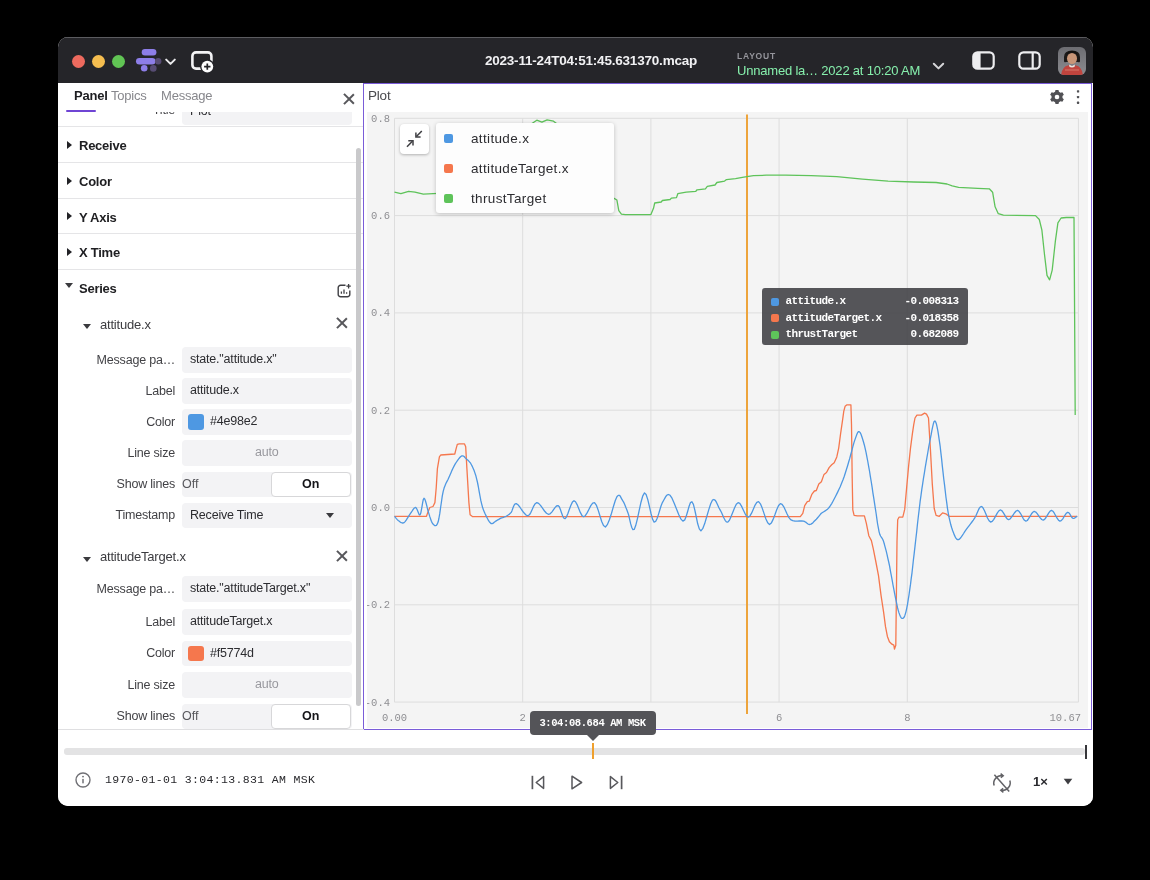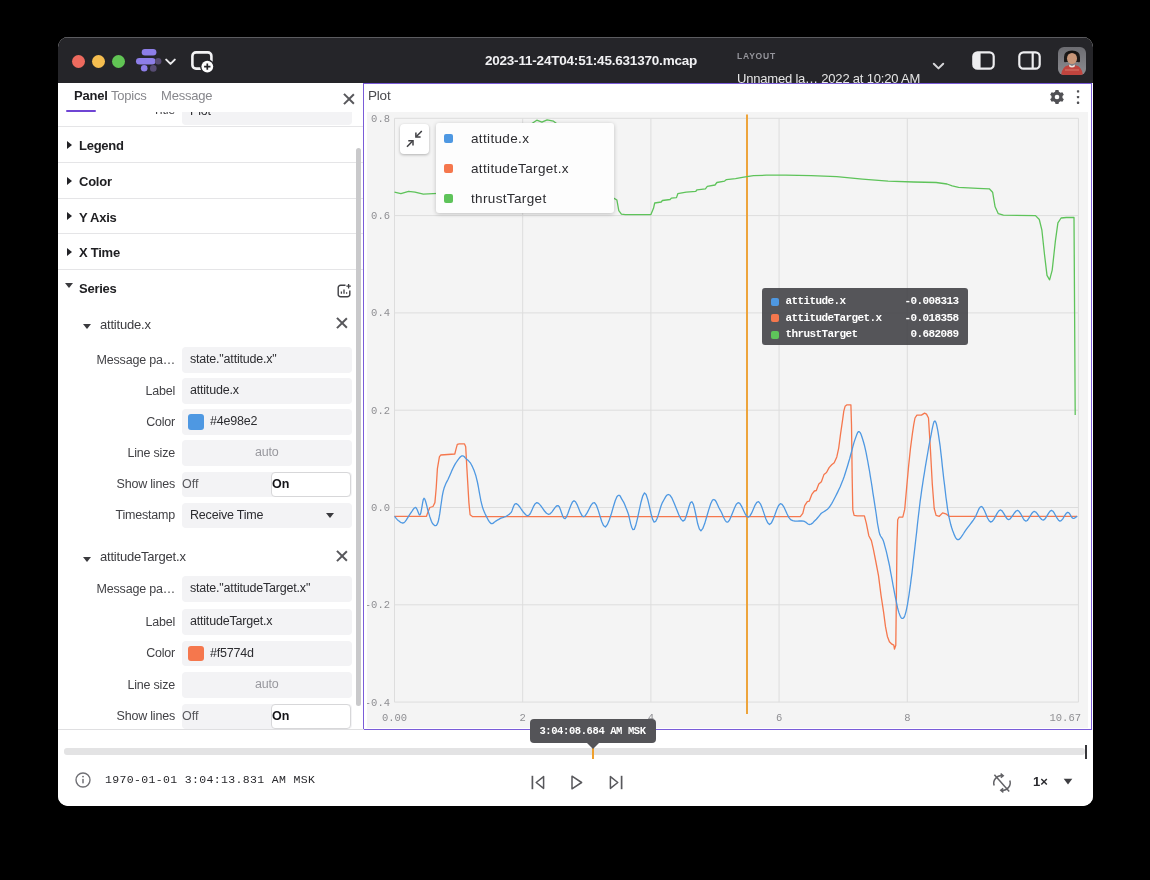--- a/index.html
+++ b/index.html
@@ -10,21 +10,21 @@
     background:#fff; border-radius:10px; overflow:hidden; }
   
   #titlebar { position:absolute; left:0; top:0; width:1035px; height:46px;
     background:#252529; border-top:1px solid #5c5c60; }
   .light { position:absolute; top:17px; width:13px; height:13px; border-radius:50%; }
   #title-main { position:absolute; top:0; left:323px; width:420px; height:46px;
     line-height:46px; text-align:center; color:#f1f1f3; font-size:13.5px; font-weight:700;
     letter-spacing:-0.2px; white-space:nowrap; }
   #layout-block { position:absolute; left:679px; top:12.5px; }
   #layout-label { color:#96969c; font-size:8.5px; font-weight:700; letter-spacing:0.8px; }
-  #layout-name { color:#e5e5e5; font-size:13px; letter-spacing:-0.2px; margin-top:10px; white-space:nowrap;text-align:center; }
+  #layout-name { color:#86efac; font-size:13px; letter-spacing:-0.2px; margin-top:2px; white-space:nowrap;text-align:center; }
   
   #mainrow { position:absolute; left:0; top:46px; width:1035px; height:646px; background:#fff; }
   
   #sidebar { position:absolute; left:0; top:0; width:304.5px; height:646px; background:#fff; border-right:1px solid #dcdcde; }
   #tabbar { position:absolute; left:0; top:0; width:305px; height:29px; background:#fff; }
   .tab { position:absolute; top:0; height:29px; line-height:26px; font-size:13px; letter-spacing:-0.2px; }
   #tab-underline { position:absolute; left:8px; top:26.5px; height:2px; background:#6f45d4; border-radius:2px; }
   #sb-scroll { position:absolute; left:0; top:29px; width:305px; height:616.5px; overflow:hidden; background:#fff; }
   .seprow { position:absolute; left:0; width:305px; border-top:1px solid #e5e5e7; }
   .sechead { position:absolute; left:21px; font-size:13px; font-weight:700; letter-spacing:-0.25px; color:#202023; }
@@ -35,21 +35,21 @@
      font-size:12.5px; color:#2c2c30; line-height:25.5px; padding-left:8px; letter-spacing:-0.2px; white-space:nowrap; overflow:hidden;}
   .fbox.center { text-align:center; color:#98989e; padding-left:0; }
   .swatch { position:absolute; left:6px; top:5px; width:15.5px; height:15.5px; border-radius:3px; }
   .xbtn { position:absolute; width:14px; height:14px; }
   .xbtn:before, .xbtn:after { content:""; position:absolute; left:6.4px; top:0; width:1.5px; height:14px; background:#57575b; }
   .xbtn:before { transform:rotate(45deg);} .xbtn:after { transform:rotate(-45deg);}
   
   .toggle { position:absolute; left:124px; width:169.5px; height:25.5px; background:#f3f3f5; border-radius:4px; }
   .toggle .off { position:absolute; left:0; width:85px; line-height:25.5px; font-size:12.5px; color:#58585c; }
   .toggle .on { position:absolute; left:89px; top:0.5px; width:79.5px; height:24.5px; background:#fff;
-     border:1px solid #d7d7d9; border-radius:4px; line-height:23px; font-size:12.5px; font-weight:700; color:#151519; }
+     border:1px solid #d7d7d9; border-radius:4px; text-align:center; line-height:23px; font-size:12.5px; font-weight:700; color:#151519; }
   #sb-scrollbar { position:absolute; left:297.5px; top:65px; width:5px; height:558px; background:#c9c9cb; border-radius:3px; }
   
   #panel { position:absolute; left:304.5px; top:0; width:729px; height:646.5px; background:#fff;
     border:1.5px solid #7a5cd8; }
   #panel-title { position:absolute; left:4.5px; top:4px; font-size:13.5px; color:#4a4a4e; letter-spacing:-0.2px; }
   
   #collapse-btn { position:absolute; left:36px; top:39.5px; width:29px; height:30px; background:#fff; border-radius:4px;
      box-shadow:0 1px 3px rgba(0,0,0,0.28); }
   #legendbox { position:absolute; left:72px; top:39px; width:178px; height:89.5px; background:#fdfdfd;
      border-radius:3px; box-shadow:0 1px 4px rgba(0,0,0,0.22); }
@@ -66,21 +66,21 @@
   
   #playbar { position:absolute; left:0; top:692.5px; width:1035px; height:76.5px; background:#fff; }
   #track { position:absolute; left:6px; top:18.5px; width:1021px; height:6.5px; background:#e3e3e4; border-radius:3px; }
   #trackend { position:absolute; left:1026.5px; top:15px; width:2.5px; height:14.5px; background:#37373b; }
   #scrubline { position:absolute; left:533.5px; top:13.5px; width:2.6px; height:16px; background:#efa02e; }
   #timetext { position:absolute; left:47px; top:43px; font-family:"Liberation Mono", monospace; font-size:11.5px; color:#28282c; letter-spacing:0.35px; }
   #speed { position:absolute; left:975px; top:44px; font-size:13px; font-weight:600; color:#2a2a2e; letter-spacing:0; }
   
   #scrubtip { position:absolute; left:471.5px; top:673.5px; width:126px; height:24.5px; background:#545458;
      border-radius:4px; color:#fff; font-family:"Liberation Mono", monospace; font-size:10.5px; font-weight:700;
-     text-align:center; line-height:24.5px; letter-spacing:-0.4px; z-index:60;margin-top:8px; }
+     text-align:center; line-height:24.5px; letter-spacing:-0.4px; z-index:60; }
   #scrubtip:after { content:""; position:absolute; left:57px; top:24px; border-left:6.5px solid transparent;
      border-right:6.5px solid transparent; border-top:6px solid #545458; }
 </style>
 </head>
 <body>
 <div id="win">
 
   <div id="titlebar">
     <div class="light" style="left:13.5px; background:#ed6a5e;"></div>
     <div class="light" style="left:33.5px; background:#f5bd4f;"></div>
@@ -156,21 +156,21 @@
         <div id="tab-underline" style="width:30px;"></div>
         <div class="xbtn" style="left:284px; top:9px;"></div>
       </div>
       <div id="sb-scroll">
 
         <div class="flabel" style="left:0px; top:-9px;">Title</div>
         <div class="fbox" style="top:-13px;">Plot</div>
 
         <div class="seprow" style="top:14px;"></div>
         <div class="tri-r" style="left:9px; top:28.5px;"></div>
-        <div class="sechead" style="top:26px;">Legend</div>
+        <div class="sechead" style="top:26px;">Receive</div>
         <div class="seprow" style="top:50px;"></div>
         <div class="tri-r" style="left:9px; top:64.5px;"></div>
         <div class="sechead" style="top:62px;">Color</div>
         <div class="seprow" style="top:85.5px;"></div>
         <div class="tri-r" style="left:9px; top:100px;"></div>
         <div class="sechead" style="top:97.5px;">Y Axis</div>
         <div class="seprow" style="top:121px;"></div>
         <div class="tri-r" style="left:9px; top:135.5px;"></div>
         <div class="sechead" style="top:133px;">X Time</div>
         <div class="seprow" style="top:156.5px;"></div>

